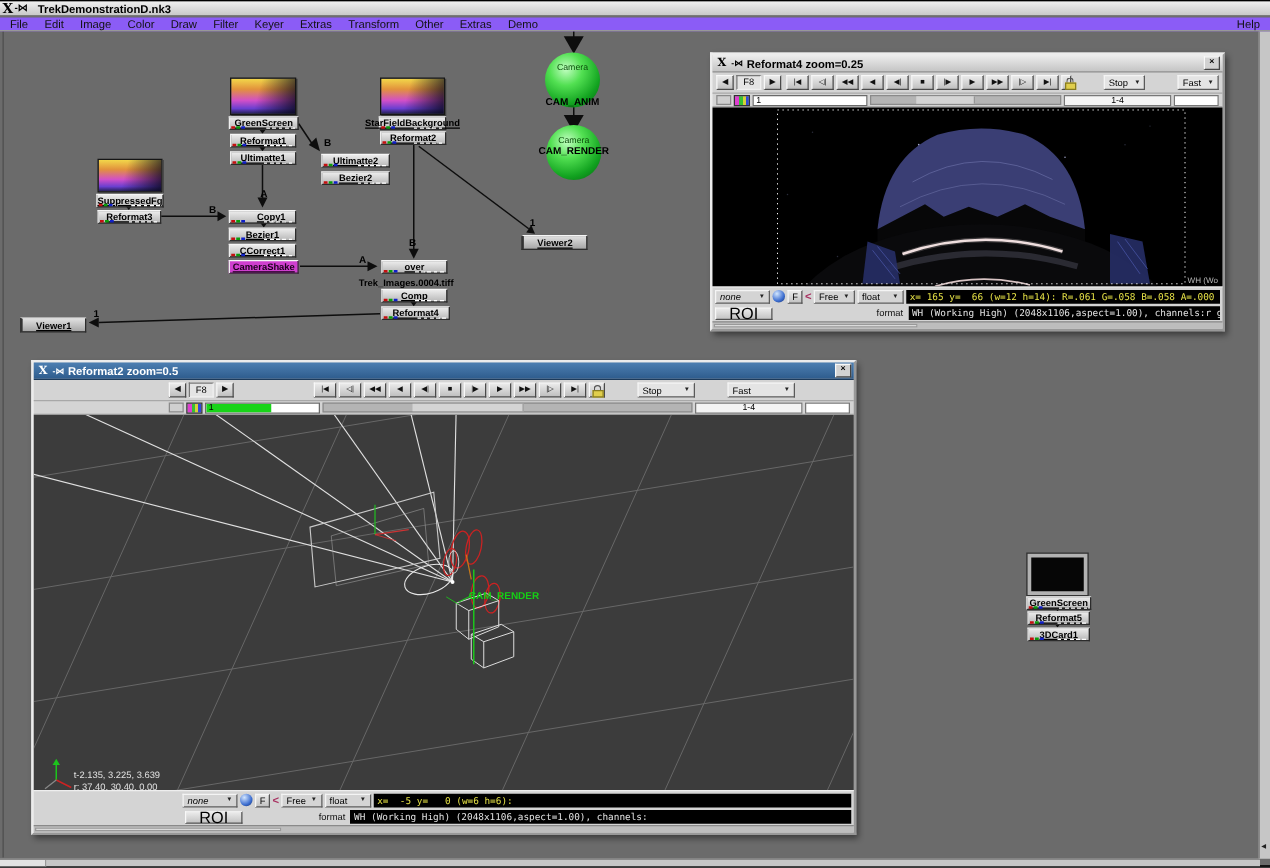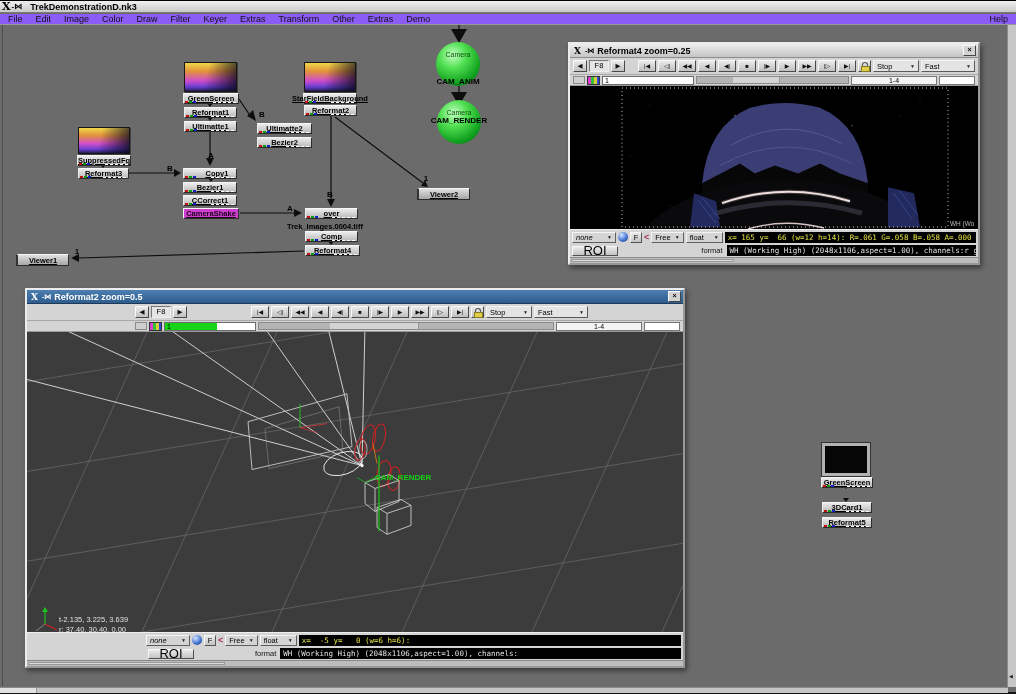--- a/index.html
+++ b/index.html
@@ -64,21 +64,21 @@
     color:#000;font-weight:bold;}
   .v-transport{flex:0 0 17px;display:flex;align-items:center;gap:2px;padding:1px 3px;
     border-bottom:1px solid #a8a8a8;box-sizing:border-box;}
   .tbtn{height:12px;min-width:14px;padding:0 2px;box-sizing:border-box;
     background:linear-gradient(#eaeaea,#c0c0c0);border:1px solid;border-color:#f8f8f8 #4a4a4a #4a4a4a #f8f8f8;
     font-size:6.5px;line-height:10px;text-align:center;color:#111;}
   .tbtn.tr{min-width:18px;font-size:6px;}
   .tfield{height:12px;min-width:20px;box-sizing:border-box;background:#e4e4e4;border:1px solid;
     border-color:#777 #f0f0f0 #f0f0f0 #777;font-size:7.5px;line-height:10px;text-align:center;}
   .tsel{height:12px;box-sizing:border-box;display:flex;align-items:center;gap:5px;padding:0 3px;
-    background:#e4e4e4;border:1px solid;border-color:#f4f4f4 #5a5a5a #5a5a5a #f4f4f4;font-size:7.5px;}
+    background:#e4e4e4;border:1px solid;border-color:#f4f4f4 #5a5a5a #5a5a5a #f4f4f4;font-size:7.5px;margin-left:24px;}
   .dd{font-size:5px;color:#222;}
   .lock{width:13px;height:12px;position:relative;background:linear-gradient(#eaeaea,#c0c0c0);
     border:1px solid;border-color:#f8f8f8 #4a4a4a #4a4a4a #f8f8f8;box-sizing:border-box;}
   .lock::before{content:"";position:absolute;left:3px;top:1px;width:4px;height:4px;
     border:1px solid #555;border-bottom:none;border-radius:3px 3px 0 0;}
   .lock::after{content:"";position:absolute;left:2px;top:5px;width:7px;height:4px;
     background:#e0ce4c;border:1px solid #887c20;}
   .v-row2{flex:0 0 11px;display:flex;align-items:center;gap:2px;padding:0 3px;
     border-bottom:1px solid #9a9a9a;box-sizing:border-box;}
   .mini{width:12px;height:8px;background:#cfcfcf;border:1px solid #8a8a8a;box-sizing:border-box;
@@ -201,21 +201,21 @@
   <div class="node" style="left:183px;top:182px;width:54px;">Bezier1</div>
   <div class="node" style="left:183px;top:195px;width:54px;">CCorrect1</div>
   <div class="node pink" style="left:183px;top:208px;width:56px;">CameraShake</div>
   <div class="node" style="left:305px;top:208px;width:53px;">over</div>
   <div class="freelabel" style="left:287px;top:222px;">Trek_Images.0004.tiff</div>
   <div class="node" style="left:305px;top:231px;width:53px;">Comp</div>
   <div class="node" style="left:305px;top:245px;width:55px;">Reformat4</div>
   <div class="node plain" style="left:16px;top:254px;width:53px;height:12px;">Viewer1</div>
   <div class="node plain" style="left:417px;top:188px;width:53px;height:12px;">Viewer2</div>
   <div class="node" style="left:821px;top:477px;width:52px;">GreenScreen</div>
-  <div class="node" style="left:822px;top:517px;width:50px;">Reformat5</div>
+  <div class="node" style="left:822px;top:489px;width:50px;">Reformat5</div>
   <div class="node" style="left:822px;top:502px;width:50px;">3DCard1</div>
 
   <div class="sphere" style="left:436px;top:42px;justify-content:space-between;">
     <div class="cam-word">Camera</div>
     <div class="cam-name">CAM_ANIM</div>
   </div>
   <div class="sphere" style="left:437px;top:100px;">
     <div class="cam-word">Camera</div>
     <div class="cam-name">CAM_RENDER</div>
   </div>

